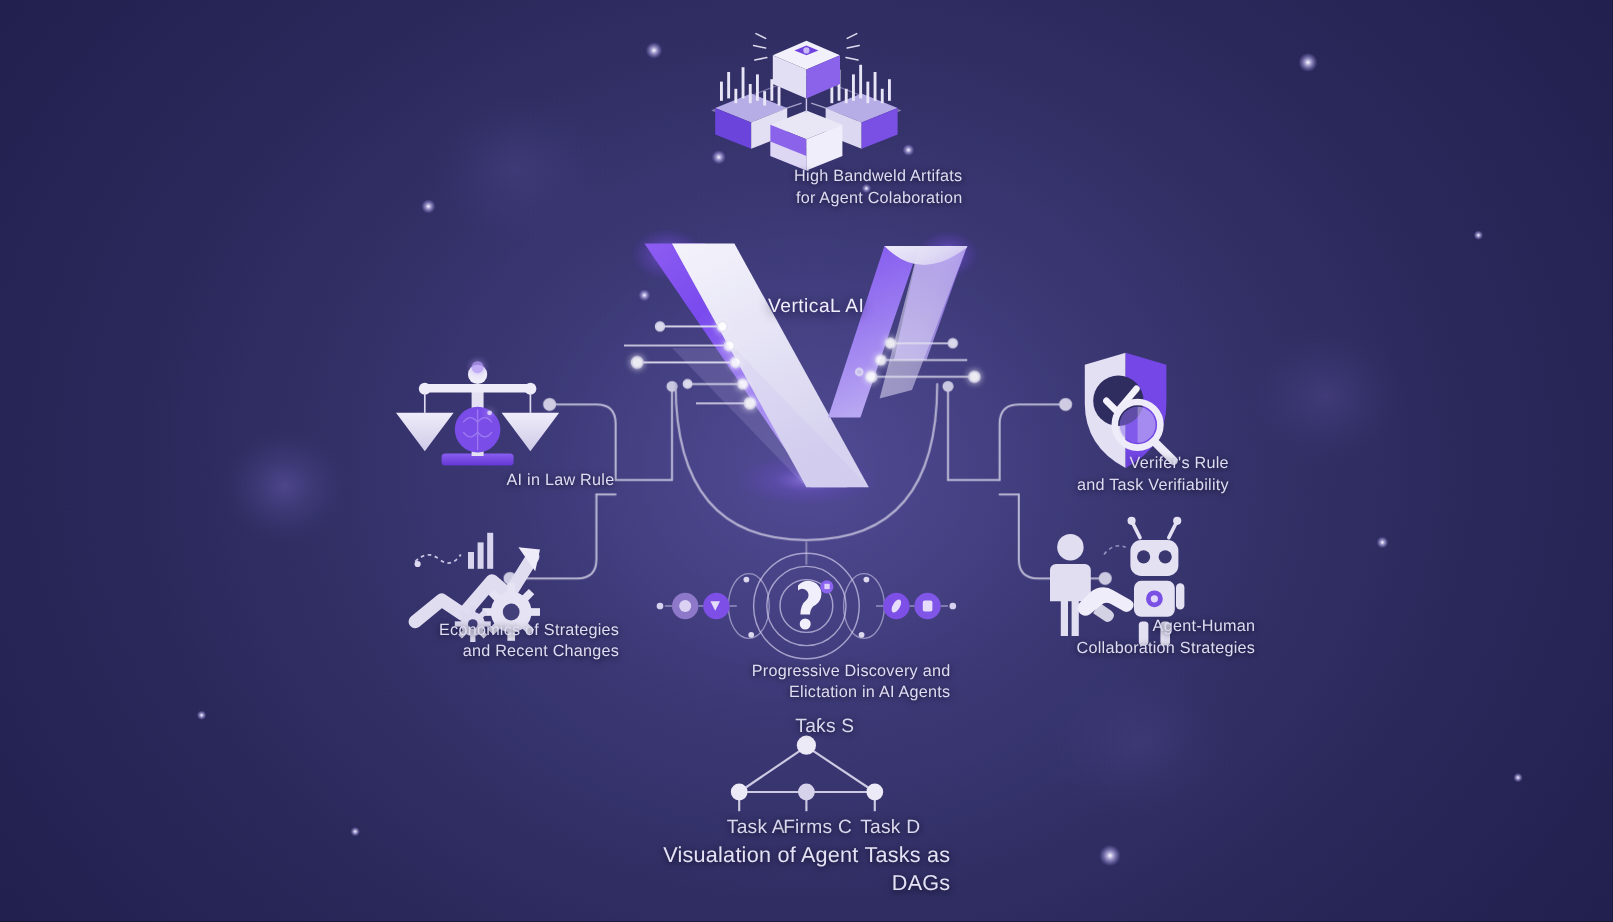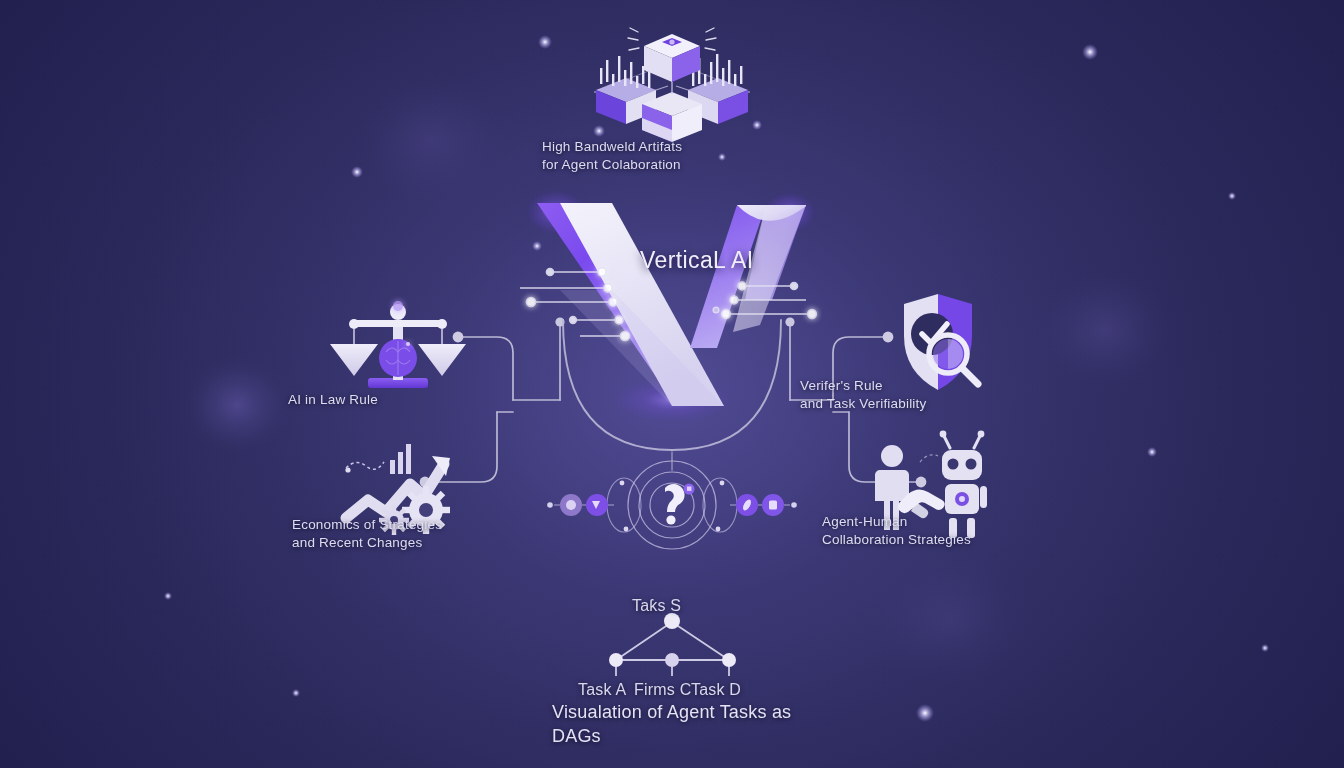--- a/index.html
+++ b/index.html
@@ -24,30 +24,30 @@
       radial-gradient(rgba(255,255,255,.055) 0.5px, transparent 0.6px);
     background-size: 4px 4px, 7px 7px;
     background-position: 0 0, 2px 3px;
   }
   svg.layer{ position:absolute; left:0; top:0; width:1344px; height:768px; overflow:visible; }
   #connectors{ z-index:3; }
   #art{ z-index:4; }
   #glows{ z-index:2; }
 
   .lbl{
-    position:absolute; z-index:6; text-align:left;
+    position:absolute; z-index:6; text-align:right;
     color:#e9e8f6; letter-spacing:.2px;
     text-shadow:0 1px 5px rgba(10,8,30,.75);
     line-height:1.32; white-space:pre-line; pointer-events:none;
   }
   .lbl.node{ font-size:13.5px; font-weight:400; color:#dedcf0; }
   .lbl.dag{ font-size:16px; color:#d9d7ec; }
   .lbl.caption{ font-size:18px; color:#e4e2f4; }
   .brand{
-    position:absolute; z-index:7; color:#f0eefb; font-size:23px;
+    position:absolute; z-index:7; color:#f0eefb; font-size:16px;
     letter-spacing:.4px; text-shadow:0 2px 9px rgba(20,10,50,.85);
   }
 </style>
 </head>
 <body>
 
 <div id="stage">
   <div id="noise"></div>
 
   <svg class="layer" id="glows">
@@ -467,20 +467,22 @@
 
   <div class="lbl node" style="left:292px; top:516px; width:224px;">Economics of Strategies
 and Recent Changes</div>
 
   <div class="lbl node" style="left:800px; top:377px; width:224px;">Verifer's Rule
 and Task Verifiability</div>
 
   <div class="lbl node" style="left:822px; top:513px; width:224px;">Agent-Human
 Collaboration Strategies</div>
 
+  <div class="lbl node" style="left:552px; top:550px; width:240px;">Progressive Discovery and
+Elictation in AI Agents</div>
 
   <div class="lbl dag" style="left:632px; top:595px; width:80px;">Taƙs S</div>
   <div class="lbl dag" style="left:578px; top:679px; width:76px;">Task A</div>
   <div class="lbl dag" style="left:634px; top:679px; width:76px;">Firms C</div>
   <div class="lbl dag" style="left:691px; top:679px; width:76px;">Task D</div>
 
   <div class="lbl caption" style="left:552px; top:701px; width:240px;">Visualation of Agent Tasks as DAGs</div>
 </div>
 
 </body></html>

